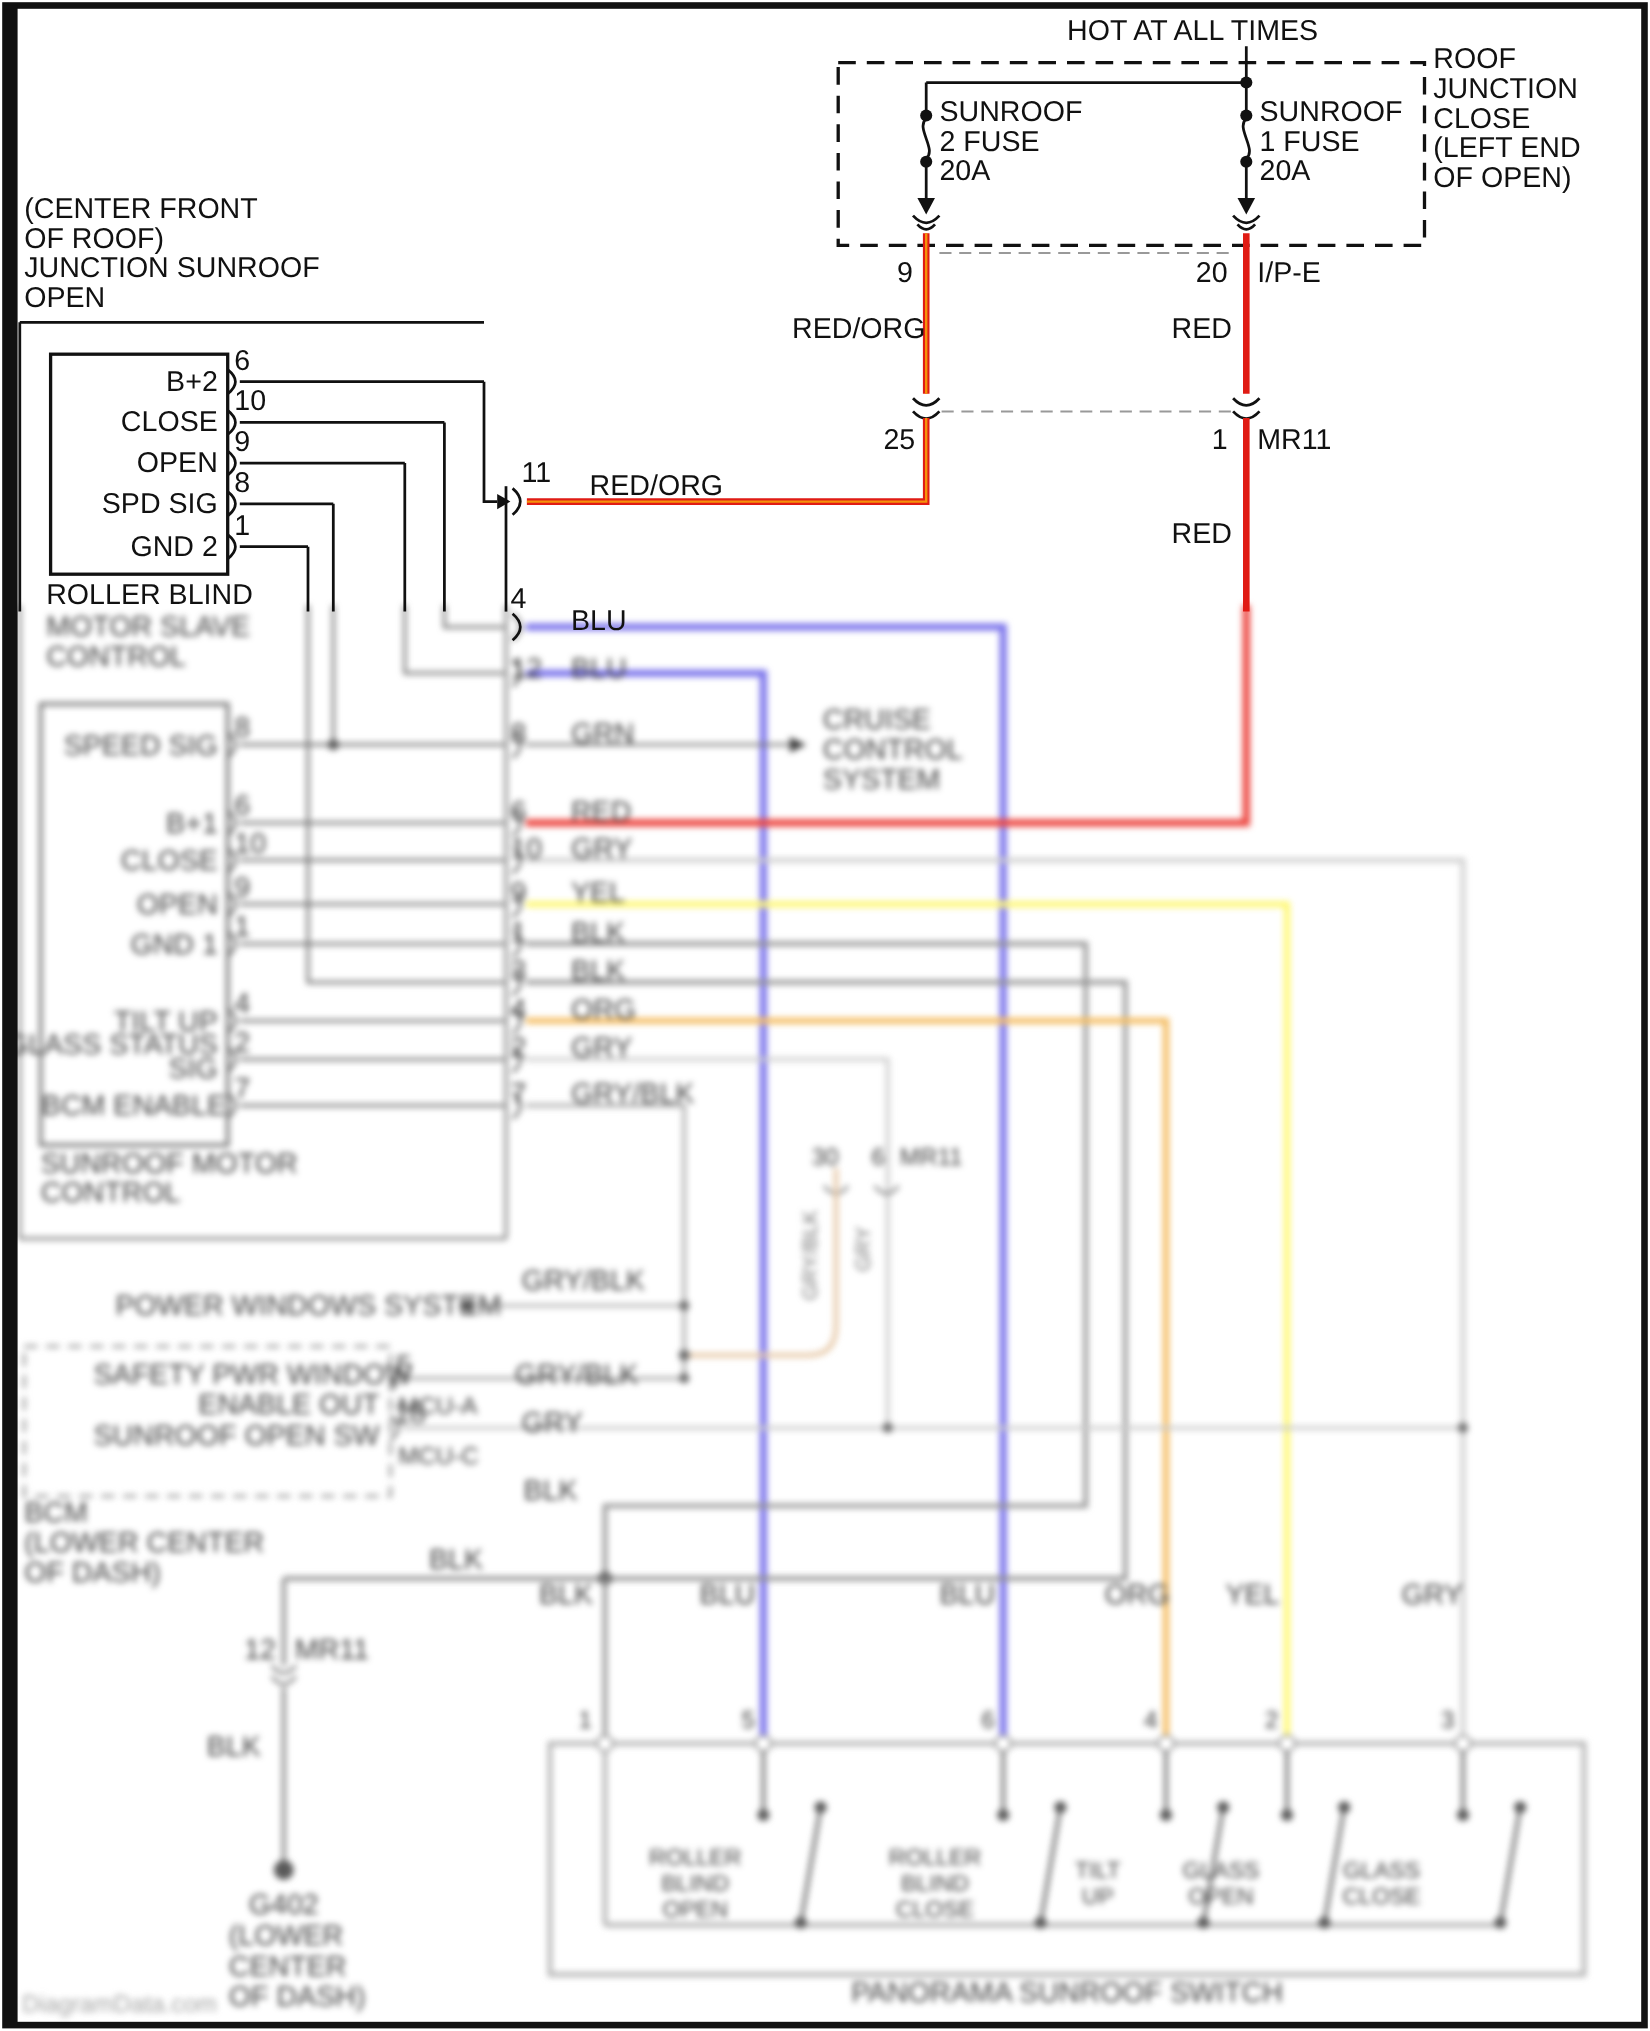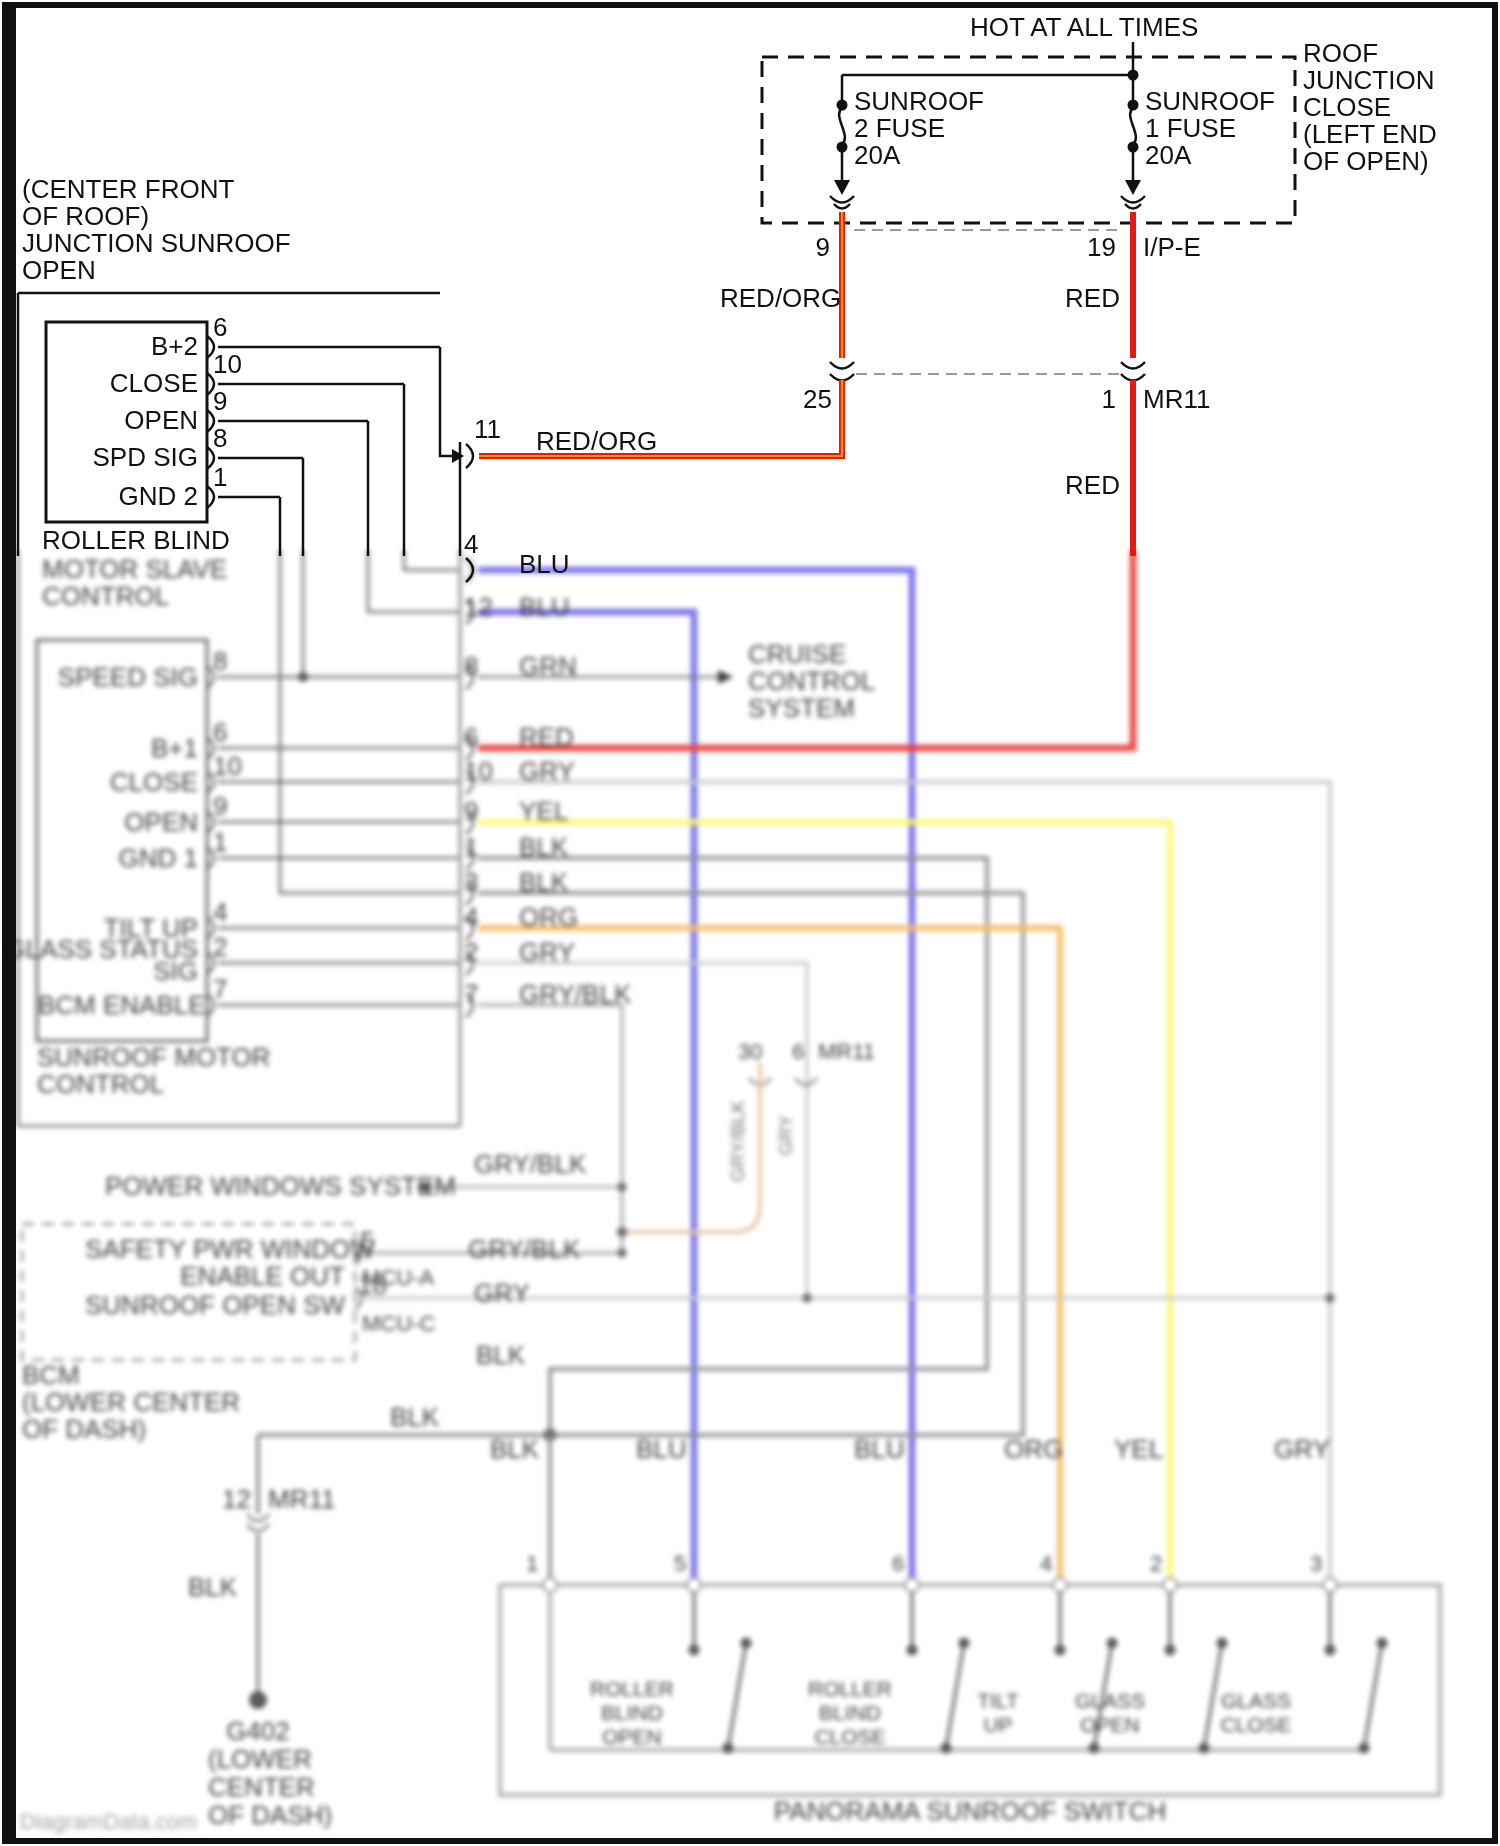--- a/index.html
+++ b/index.html
@@ -287,21 +287,21 @@
     <div class="t" style="left:1303px;top:94px">CLOSE</div>
     <div class="t" style="left:1303px;top:121px">(LEFT END</div>
     <div class="t" style="left:1303px;top:148px">OF OPEN)</div>
     <div class="t" style="left:854px;top:88px">SUNROOF</div>
     <div class="t" style="left:854px;top:115px">2 FUSE</div>
     <div class="t" style="left:854px;top:142px">20A</div>
     <div class="t" style="left:1145px;top:88px">SUNROOF</div>
     <div class="t" style="left:1145px;top:115px">1 FUSE</div>
     <div class="t" style="left:1145px;top:142px">20A</div>
     <div class="t r" style="left:794px;top:234px;width:36px">9</div>
-    <div class="t r" style="left:1054px;top:234px;width:62px">19</div>
+    <div class="t r" style="left:1054px;top:234px;width:62px">20</div>
     <div class="t" style="left:1143px;top:234px">I/P-E</div>
     <div class="t" style="left:720px;top:285px">RED/ORG</div>
     <div class="t r" style="left:1010px;top:285px;width:110px">RED</div>
     <div class="t r" style="left:780px;top:386px;width:52px">25</div>
     <div class="t r" style="left:1054px;top:386px;width:62px">1</div>
     <div class="t" style="left:1143px;top:386px">MR11</div>
     <div class="t r" style="left:1010px;top:472px;width:110px">RED</div>
 
     <div class="t" style="left:22px;top:176px">(CENTER FRONT</div>
     <div class="t" style="left:22px;top:203px">OF ROOF)</div>

